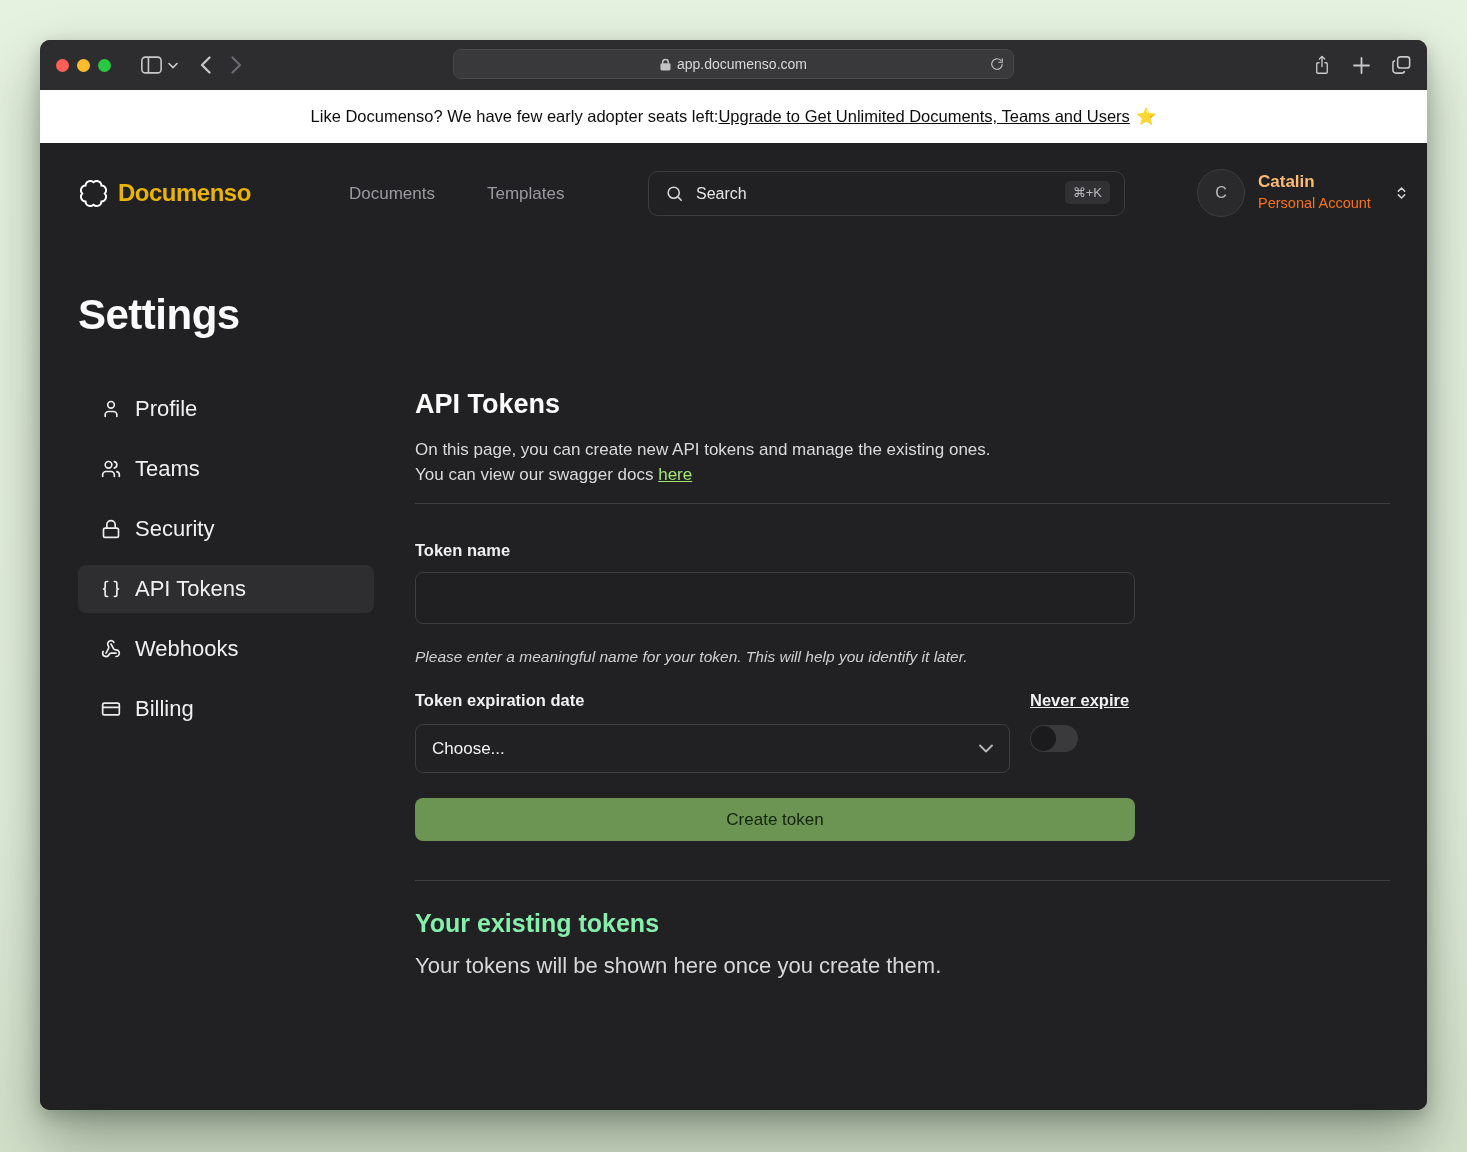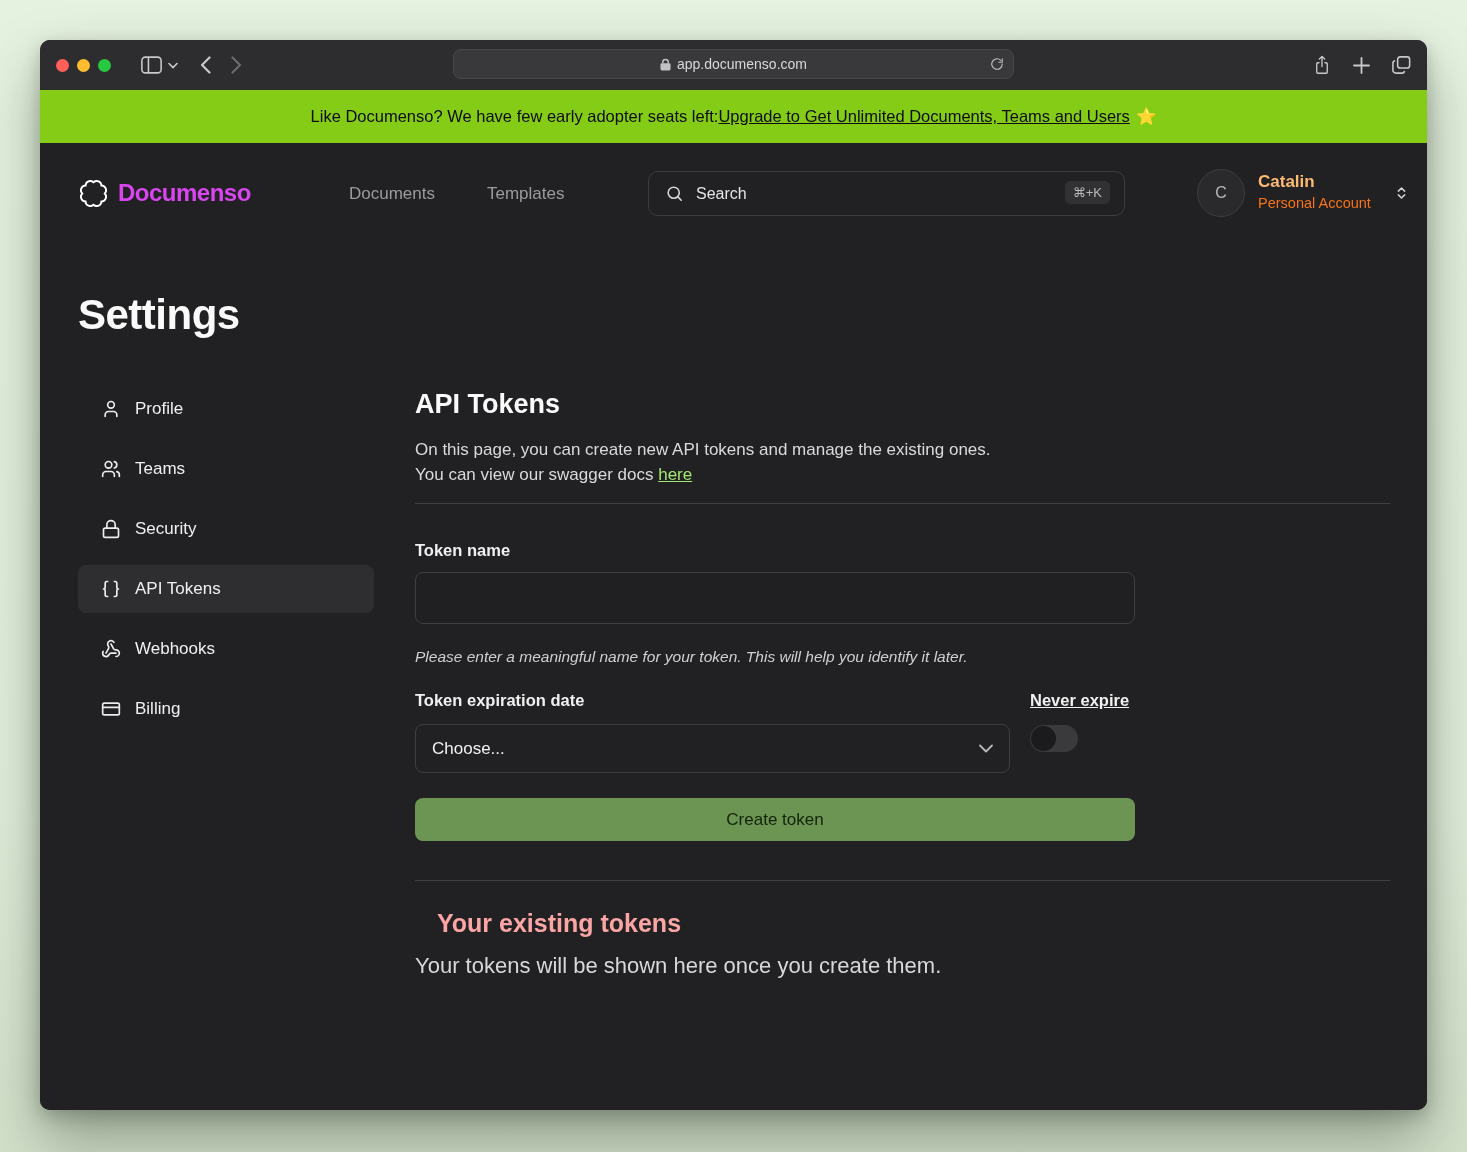--- a/index.html
+++ b/index.html
@@ -35,30 +35,30 @@
     background:#39393b; border:1px solid #48484a; border-radius:8px;
     display:flex; align-items:center; justify-content:center;
     color:#d8d8da; font-size:14px;text-align:center;
   }
   .urlbar .lock { margin-right:6px; color:#c2c2c4; display:flex; }
   .urlbar .reload { position:absolute; right:9px; color:#bdbdbf; }
   .chrome-right { position:absolute; right:16px; top:0; height:50px; display:flex; align-items:center; gap:22px; }
   
   .banner {
     position:absolute; top:50px; left:0; right:0; height:53px;
-    background:#84cc16; display:flex; align-items:center; justify-content:center;
+    background:#ffffff; display:flex; align-items:center; justify-content:center;
     font-size:16.5px; color:#0d0d0d; font-weight:500;
   }
   .banner a { color:#0d0d0d; text-decoration:underline; font-weight:500;text-align:center; }
   .banner .star { margin-left:6px; }
   
   .app { position:absolute; top:103px; left:0; right:0; bottom:0; background:#212123; color:#ededee; }
   
   .logo { position:absolute; left:40px; top:37px; width:27px; height:27px; color:#fff; }
-  .brand { position:absolute; left:78px; top:36px; font-size:24px; font-weight:800; letter-spacing:-.5px; color:#d946ef; }
+  .brand { position:absolute; left:78px; top:36px; font-size:24px; font-weight:800; letter-spacing:-.5px; color:#eab308; }
   .nav-link { position:absolute; top:41px; font-size:17px; font-weight:500; color:#9b9b9f; cursor:pointer; }
   .nav-docs { left:309px; } .nav-tmpl { left:447px; }
   .searchbar {
     position:absolute; left:608px; top:28px; width:477px; height:45px;
     border:1px solid #3d3d40; border-radius:10px; display:flex; align-items:center;
     color:#e4e4e6; font-size:16px;
   }
   .searchbar .mag { margin:0 12px 0 16px; color:#d6d6d8; display:flex; }
   .kbd {
     position:absolute; right:14px; top:9px; background:#313134; border-radius:5px;
@@ -70,21 +70,21 @@
     font-size:16px; color:#b9b9bc;
   }
   .acct-name { position:absolute; left:1218px; top:29px; font-size:17px; font-weight:600; color:#fdba74; }
   .acct-type { position:absolute; left:1218px; top:52px; font-size:14.5px; color:#f97316; }
   .acct-caret { position:absolute; left:1354px; top:38px; color:#d2d2d4; }
   
   .page-title { position:absolute; left:38px; top:148px; font-size:42px; font-weight:700; color:#fafafa; letter-spacing:-.5px;text-align:right; }
   .side { position:absolute; left:38px; top:242px; width:296px; }
   .side-item {
     height:48px; margin-bottom:12px; border-radius:8px; display:flex; align-items:center;
-    padding-left:22px; font-size:17px; font-weight:500; color:#f0f0f1; cursor:pointer;
+    padding-left:22px; font-size:22px; font-weight:500; color:#f0f0f1; cursor:pointer;
   }
   .side-item.active { background:#2e2e31; }
   .side-item .sicon { width:22px; display:flex; justify-content:center; margin-right:13px; color:#ececee; }
   
   .main { position:absolute; left:375px; top:245px; width:975px; }
   .h2 { font-size:27px; line-height:32px; font-weight:700; color:#fafafa; }
   .desc { margin-top:17px; font-size:17px; line-height:25px; color:#dadadc; }
   .desc a { color:#a2e771; text-decoration:underline; }
   .divider { margin-top:16px; border:none; border-top:1px solid #3f3f42; width:100%; }
   .field-label { margin-top:37px; font-size:16.5px; font-weight:600; color:#f0f0f1; }
@@ -109,21 +109,21 @@
   }
   .toggle .knob {
     position:absolute; left:1px; top:1px; width:25px; height:25px; border-radius:50%; background:#1b1b1d;
   }
   .create-btn {
     margin-top:25px; width:720px; height:43px; border:none; border-radius:8px;
     background:#6c9452; color:#132408; font-size:17px; font-weight:500; cursor:pointer;
     font-family:"Liberation Sans","DejaVu Sans",sans-serif;
   }
   .divider2 { margin-top:39px; border:none; border-top:1px solid #3f3f42; width:100%; }
-  .h3 { margin-top:27px; font-size:25px; line-height:30px; font-weight:700; color:#fca5a5;margin-left:22px; }
+  .h3 { margin-top:27px; font-size:25px; line-height:30px; font-weight:700; color:#86efac; }
   .empty { margin-top:15px; font-size:22px; color:#d8d8da; }
   svg { display:block; }
 </style>
 </head>
 <body>
 
 <div class="window">
 
   <div class="chrome">
     <div class="lights">

